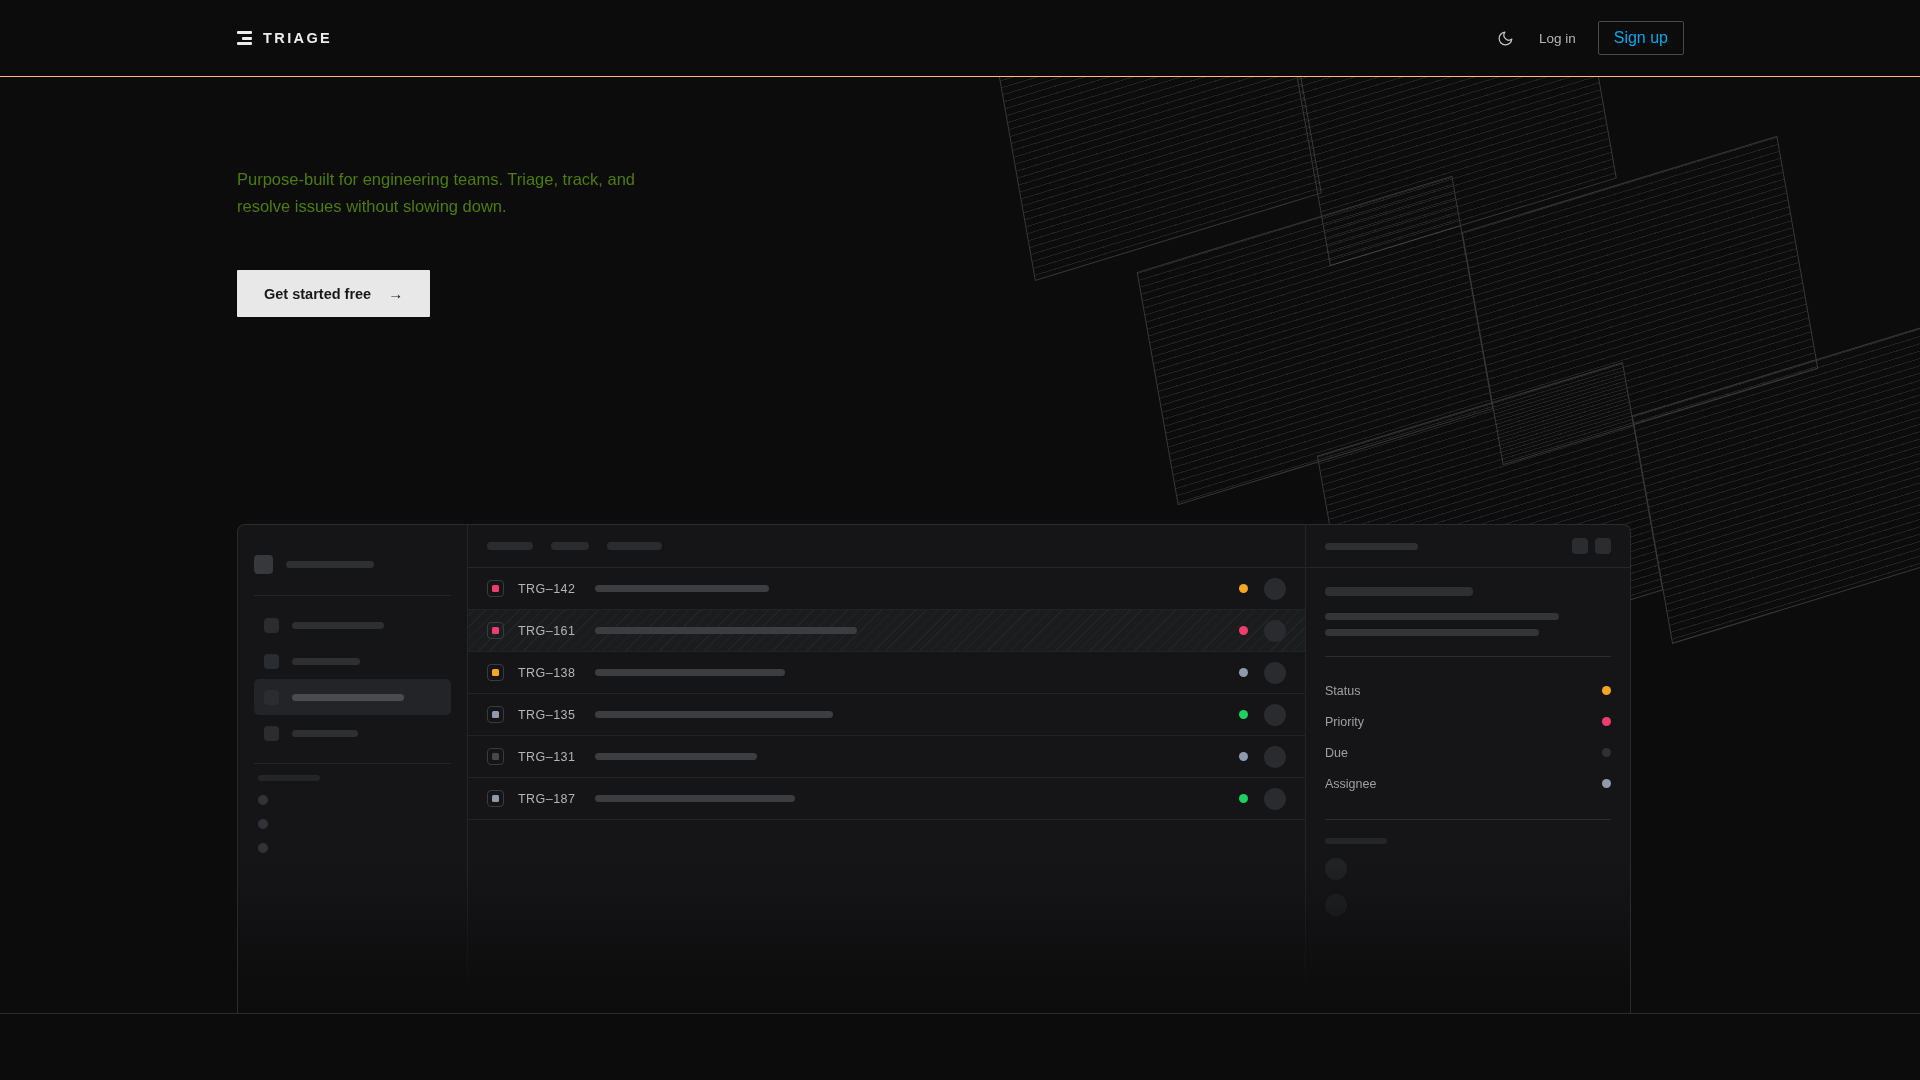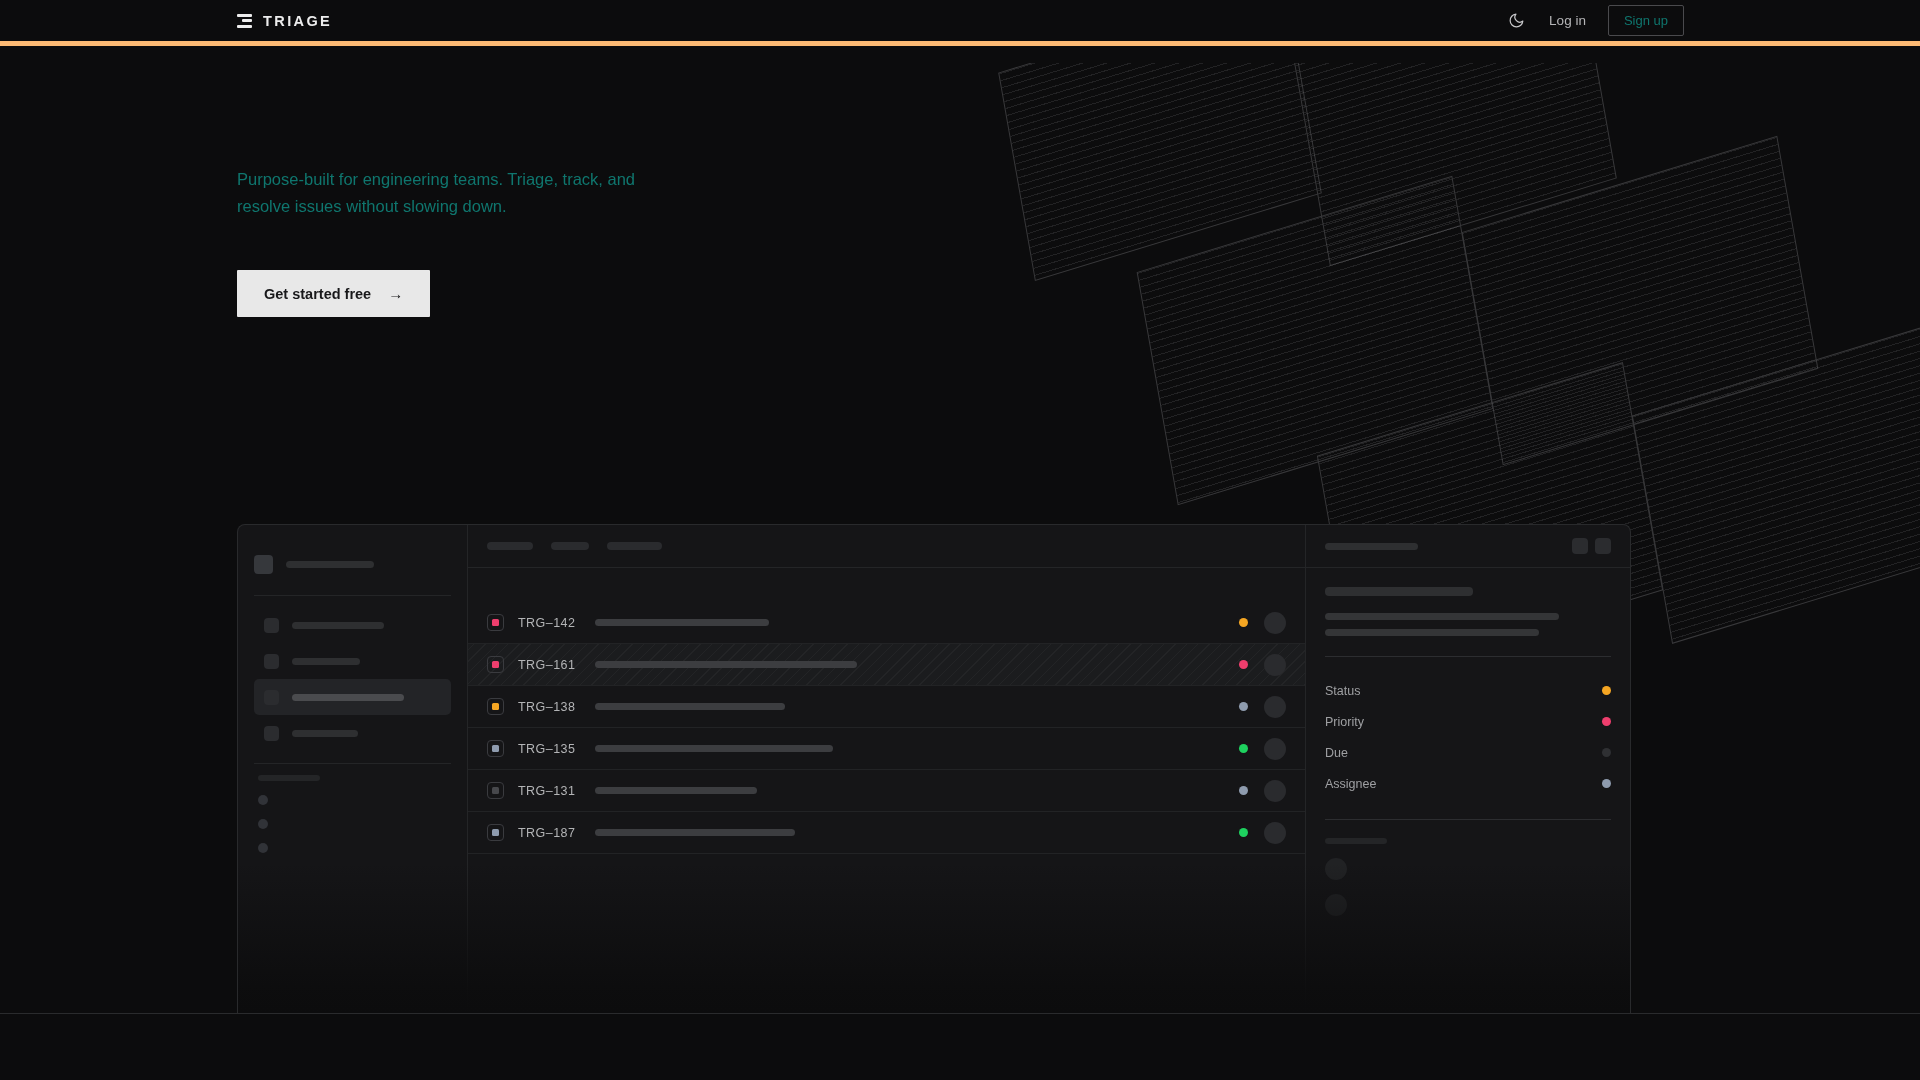--- a/index.html
+++ b/index.html
@@ -6,42 +6,42 @@
   html, body {
     width:1920px; height:1080px;
     background:#0c0c0d;
     font-family:"Liberation Sans", sans-serif;
     overflow:hidden;
   }
   .page { position:relative; width:1920px; height:1080px; background:#0c0c0d; }
 
   
   .header {
-    position:absolute; top:0; left:0; width:1920px; height:46px;
-    border-bottom:5px solid #fdba74;
+    position:absolute; top:0; left:0; width:1920px; height:77px;
+    border-bottom:1px solid #fdba74;
     display:flex; align-items:center;
     z-index:30;
     background:#0c0c0d;
   }
   .brand { position:absolute; left:237px; display:flex; align-items:center; gap:11px; }
   .logo-mark { display:flex; flex-direction:column; gap:2.5px; width:15px; }
   .logo-mark i { display:block; height:3px; background:#ededed; border-radius:1px; }
   .logo-mark i:nth-child(1){ width:15px; }
   .logo-mark i:nth-child(2){ width:10px; margin-left:5px; }
   .logo-mark i:nth-child(3){ width:15px; }
   .brand-name {
     color:#ededed; font-size:14.5px; font-weight:700; letter-spacing:2.4px;
   }
   .header-right {
     position:absolute; right:236px; display:flex; align-items:center; gap:22px;
   }
   .moon-btn { width:22px; height:22px; display:flex; align-items:center; justify-content:center; cursor:pointer; }
   .login-link { color:#b5b5b7; font-size:13.5px; cursor:pointer; }
   .signup-btn {
-    border:1px solid #4a4a4d; color:#0f766e; font-size:13px;
+    border:1px solid #4a4a4d; color:#0ea5e9; font-size:16px;
     padding:7px 15px; background:transparent; cursor:pointer;
     border-radius:2px;
   }
 
   
   .deco { position:absolute; top:63px; left:0; width:1920px; height:960px; overflow:hidden; z-index:1; pointer-events:none; }
   .slab {
     position:absolute;
     border:1px solid #38383a;
     background:repeating-linear-gradient(
@@ -59,21 +59,21 @@
   .slab-f { width:320px; height:230px; left:1645px; top:305px; transform:rotate(-17deg) skewX(-7deg); }
 
   
   .hero { position:absolute; left:237px; top:125px; z-index:10; }
   .headline {
     color:#f0f0f0; font-size:56px; line-height:1.13; font-weight:400;
     letter-spacing:-1.2px; white-space:pre-line;
   }
   .subhead {
     margin-top:41px;
-    color:#0f766e; font-size:16.5px; line-height:1.65; white-space:pre-line;
+    color:#4d7c0f; font-size:16.5px; line-height:1.65; white-space:pre-line;
   }
   .cta {
     margin-top:50px; display:inline-flex; align-items:center; gap:17px;
     background:#e8e8e8; color:#18181a;
     font-size:14.5px; font-weight:600;
     padding:15px 27px; border:none; cursor:pointer; border-radius:1px;
   }
   .cta .arrow { font-size:15px; }
 
   
@@ -98,21 +98,21 @@
   .bar { height:7px; border-radius:4px; background:#2e2f31; }
   .sb-div { height:1px; background:#242527; margin:12px 0 11px 0; }
   .sb-item { display:flex; align-items:center; gap:13px; height:36px; padding:0 10px; border-radius:5px; cursor:pointer; }
   .sb-item .dotsq { width:15px; height:15px; border-radius:4px; background:#2b2c2f; flex:0 0 15px; }
   .sb-item.active { background:#232427; }
   .sb-item.active .bar { background:#4a4b4e; }
   .sb-label-small { height:6px; width:62px; border-radius:4px; background:#242527; margin:6px 0 10px 4px; }
   .sb-circle { width:10px; height:10px; border-radius:50%; background:#313338; margin:14px 0 14px 4px; }
 
   
-  .mock-list { flex:1 1 auto; border-right:1px solid #242527; display:flex; flex-direction:column;gap:34px; }
+  .mock-list { flex:1 1 auto; border-right:1px solid #242527; display:flex; flex-direction:column; }
   .list-toolbar { height:43px; border-bottom:1px solid #242527; display:flex; align-items:center; gap:18px; padding:0 19px; }
   .chip { height:8px; border-radius:4px; background:#2a2b2e; }
   .row {
     height:42px; border-bottom:1px solid #222325;
     display:flex; align-items:center; padding:0 19px; gap:0; cursor:pointer;
   }
   .row.sel {
     background-image:repeating-linear-gradient(
       -45deg,
       rgba(255,255,255,0.035) 0px,

